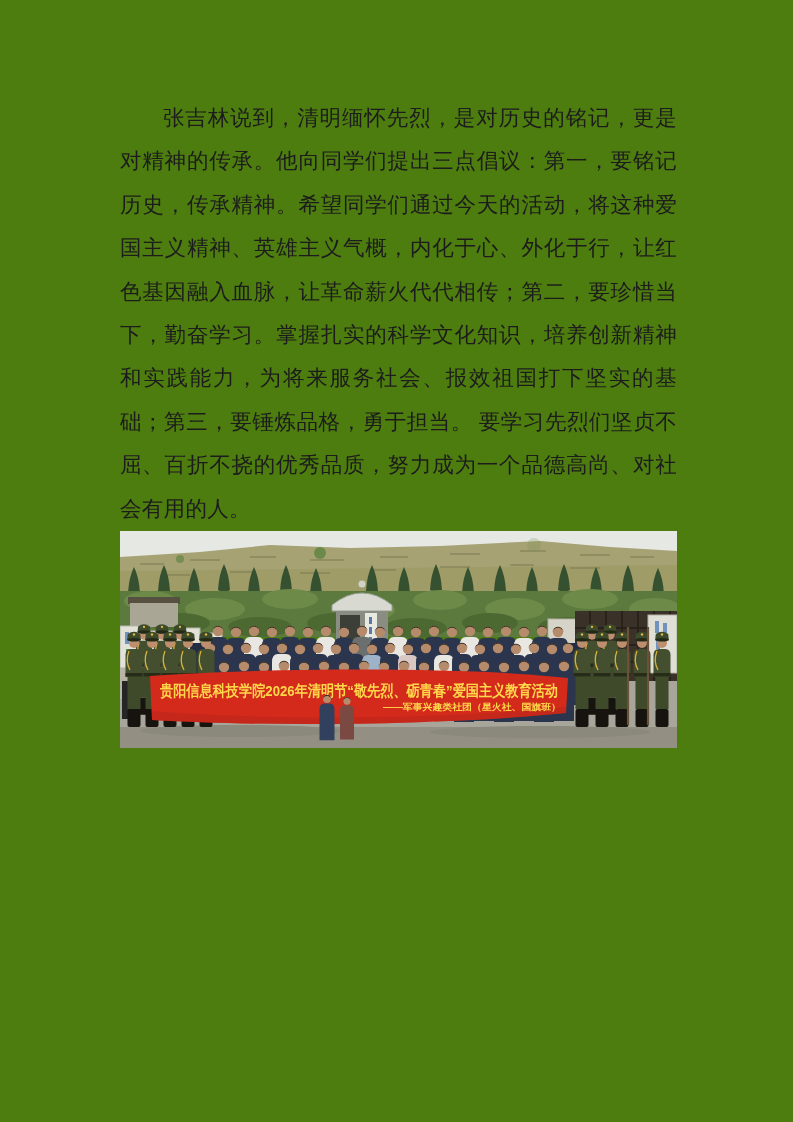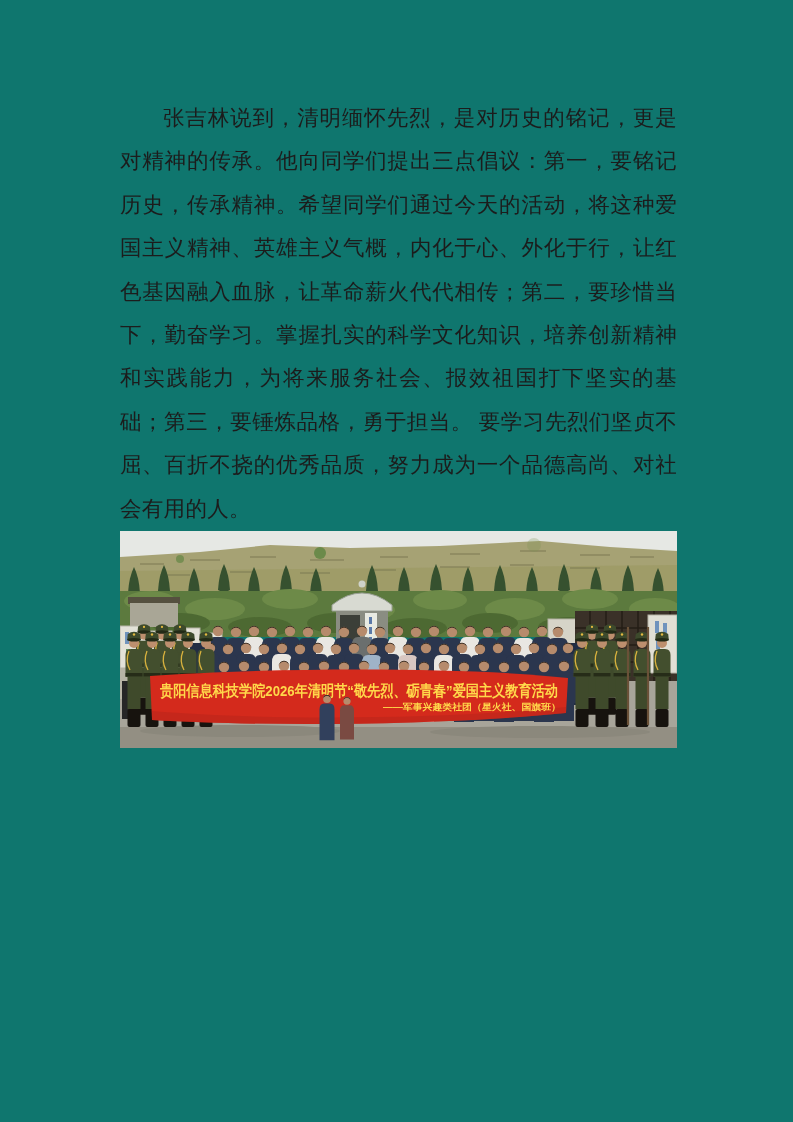--- a/index.html
+++ b/index.html
@@ -1,17 +1,17 @@
 <!DOCTYPE html>
 <html><head>
 <meta charset="utf-8">
 <style>
   html,body{margin:0;padding:0;background:#ffffff;}
   body{width:793px;height:1122px;position:relative;font-family:"Liberation Serif",serif;overflow:hidden;}
-  .page{box-sizing:border-box;width:793px;height:1122px;padding:97px 116px 0 120px;background:#0f766e;}
+  .page{box-sizing:border-box;width:793px;height:1122px;padding:97px 116px 0 120px;background:#4d7c0f;}
   p.body-text{
     margin:0;
     font-size:21.5px;
     line-height:43.4px;
     color:#1c1c1c;
     text-align:justify;
     text-justify:inter-ideograph;
     text-indent:2em;
     word-break:break-all;
     letter-spacing:0.3px;

